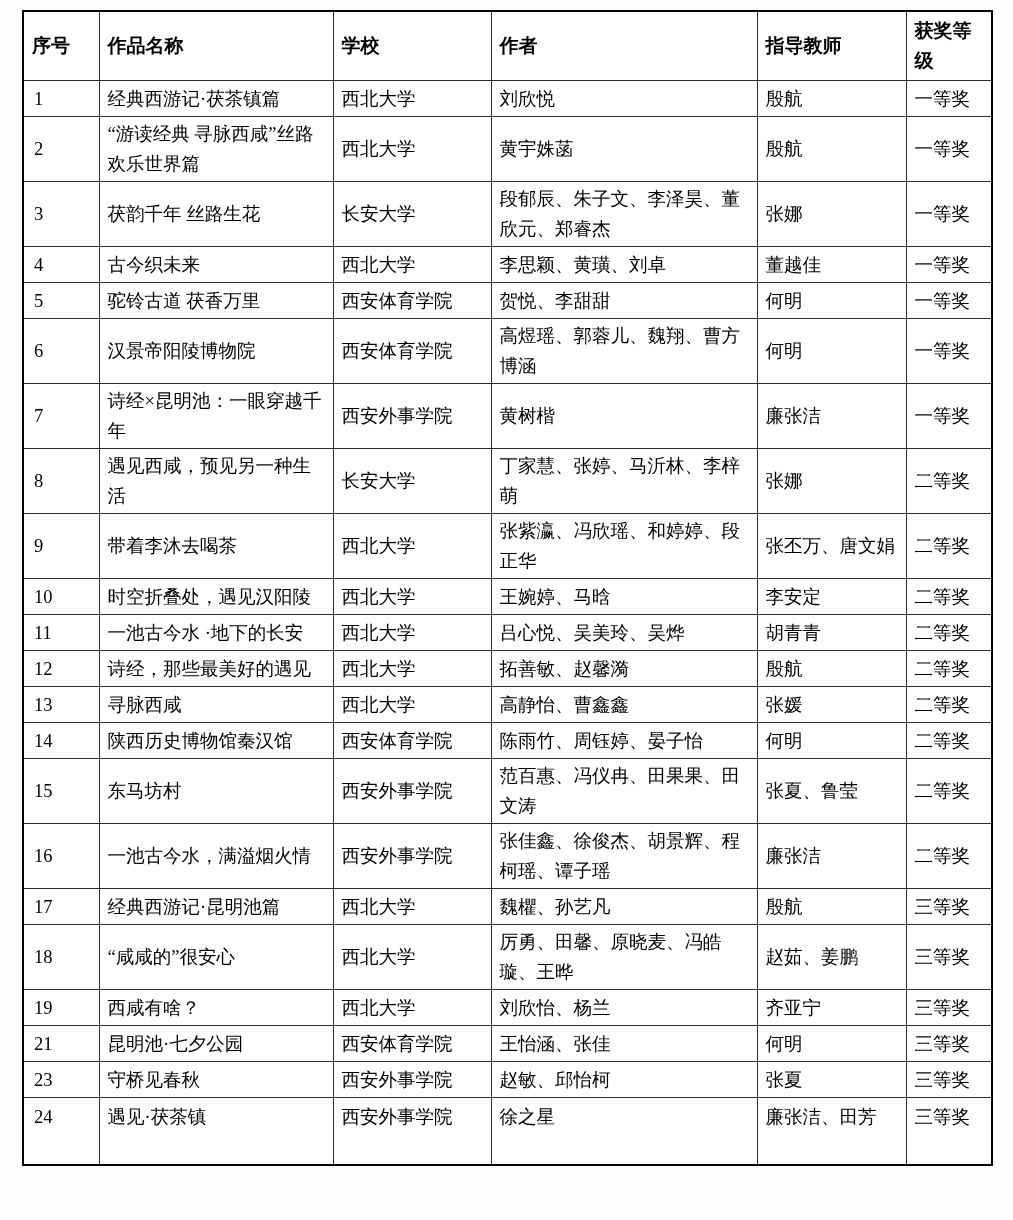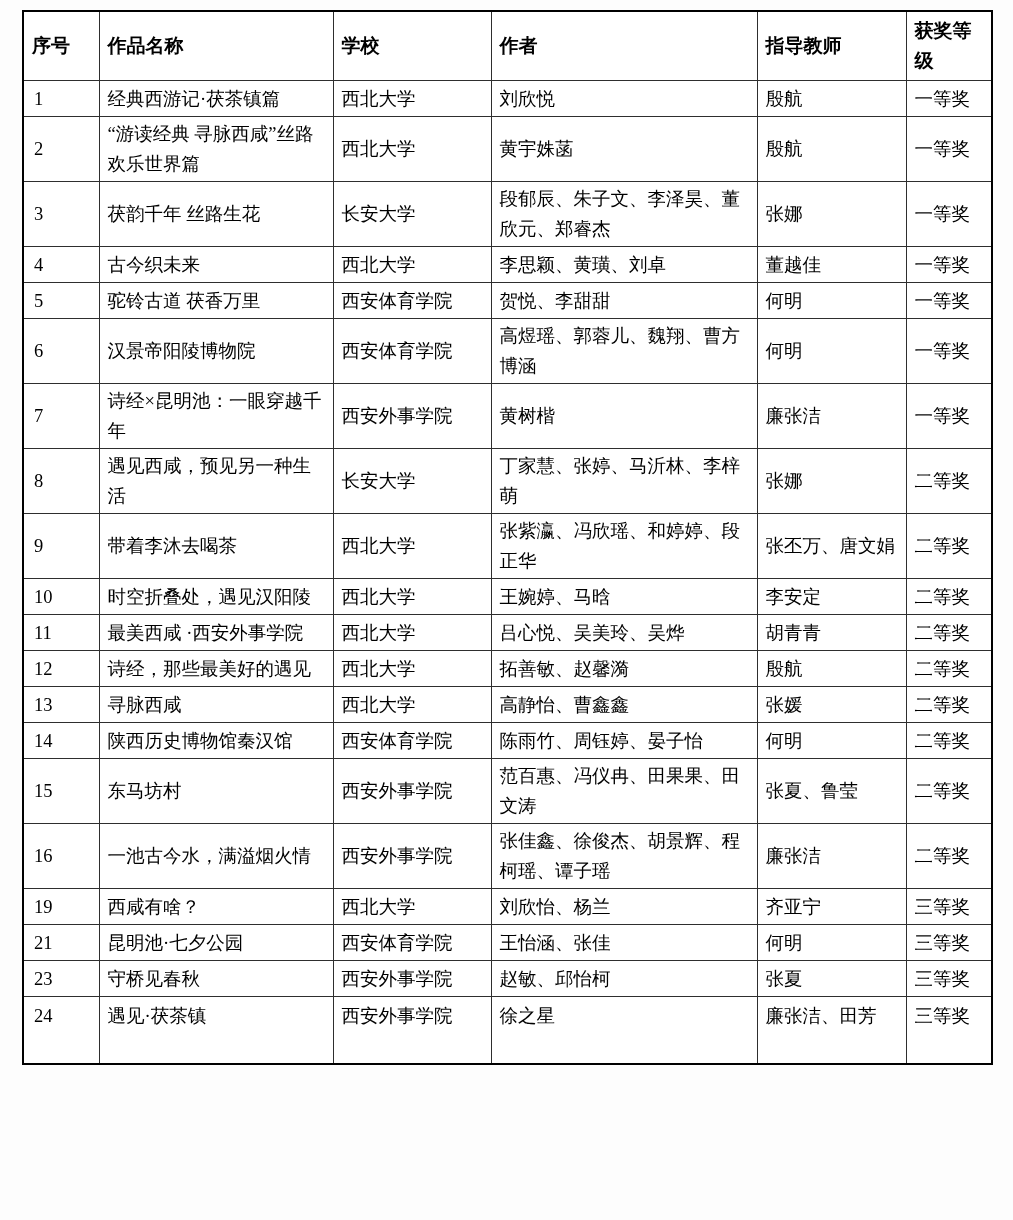--- a/index.html
+++ b/index.html
@@ -157,21 +157,21 @@
         <tr>
           <td class="cell-no">10</td>
           <td class="cell-title">时空折叠处，遇见汉阳陵</td>
           <td class="cell-school">西北大学</td>
           <td class="cell-authors">王婉婷、马晗</td>
           <td class="cell-advisor">李安定</td>
           <td class="cell-award">二等奖</td>
         </tr>
         <tr>
           <td class="cell-no">11</td>
-          <td class="cell-title">最美西咸 ·西安外事学院</td>
+          <td class="cell-title">一池古今水 ·地下的长安</td>
           <td class="cell-school">西北大学</td>
           <td class="cell-authors">吕心悦、吴美玲、吴烨</td>
           <td class="cell-advisor">胡青青</td>
           <td class="cell-award">二等奖</td>
         </tr>
         <tr>
           <td class="cell-no">12</td>
           <td class="cell-title">诗经，那些最美好的遇见</td>
           <td class="cell-school">西北大学</td>
           <td class="cell-authors">拓善敏、赵馨漪</td>
@@ -202,20 +202,36 @@
           <td class="cell-advisor">张夏、鲁莹</td>
           <td class="cell-award">二等奖</td>
         </tr>
         <tr>
           <td class="cell-no">16</td>
           <td class="cell-title">一池古今水，满溢烟火情</td>
           <td class="cell-school">西安外事学院</td>
           <td class="cell-authors">张佳鑫、徐俊杰、胡景辉、程柯瑶、谭子瑶</td>
           <td class="cell-advisor">廉张洁</td>
           <td class="cell-award">二等奖</td>
+        </tr>
+        <tr>
+          <td class="cell-no">17</td>
+          <td class="cell-title">经典西游记·昆明池篇</td>
+          <td class="cell-school">西北大学</td>
+          <td class="cell-authors">魏欋、孙艺凡</td>
+          <td class="cell-advisor">殷航</td>
+          <td class="cell-award">三等奖</td>
+        </tr>
+        <tr>
+          <td class="cell-no">18</td>
+          <td class="cell-title">“咸咸的”很安心</td>
+          <td class="cell-school">西北大学</td>
+          <td class="cell-authors">厉勇、田馨、原晓麦、冯皓璇、王晔</td>
+          <td class="cell-advisor">赵茹、姜鹏</td>
+          <td class="cell-award">三等奖</td>
         </tr>
         <tr>
           <td class="cell-no">19</td>
           <td class="cell-title">西咸有啥？</td>
           <td class="cell-school">西北大学</td>
           <td class="cell-authors">刘欣怡、杨兰</td>
           <td class="cell-advisor">齐亚宁</td>
           <td class="cell-award">三等奖</td>
         </tr>
         <tr>

